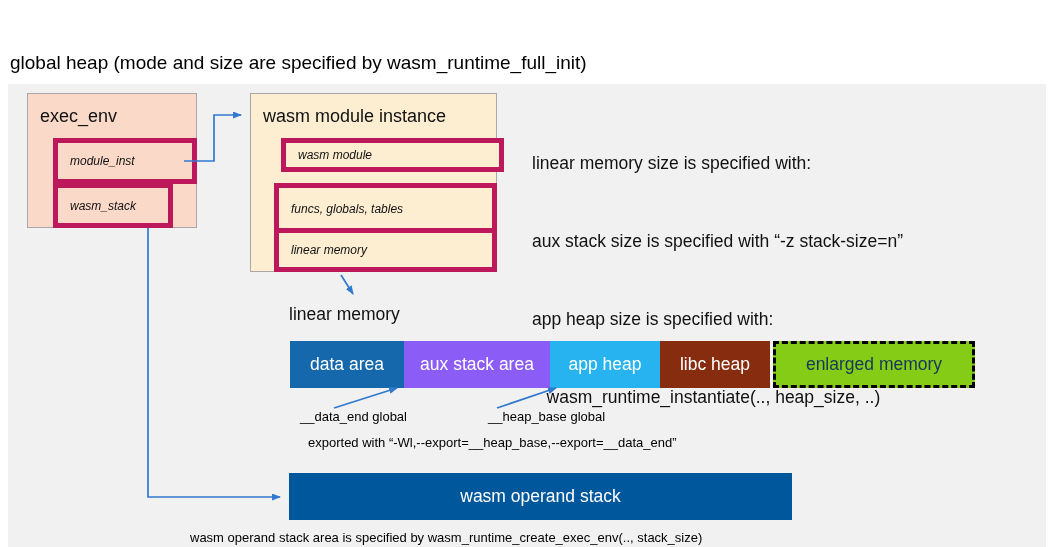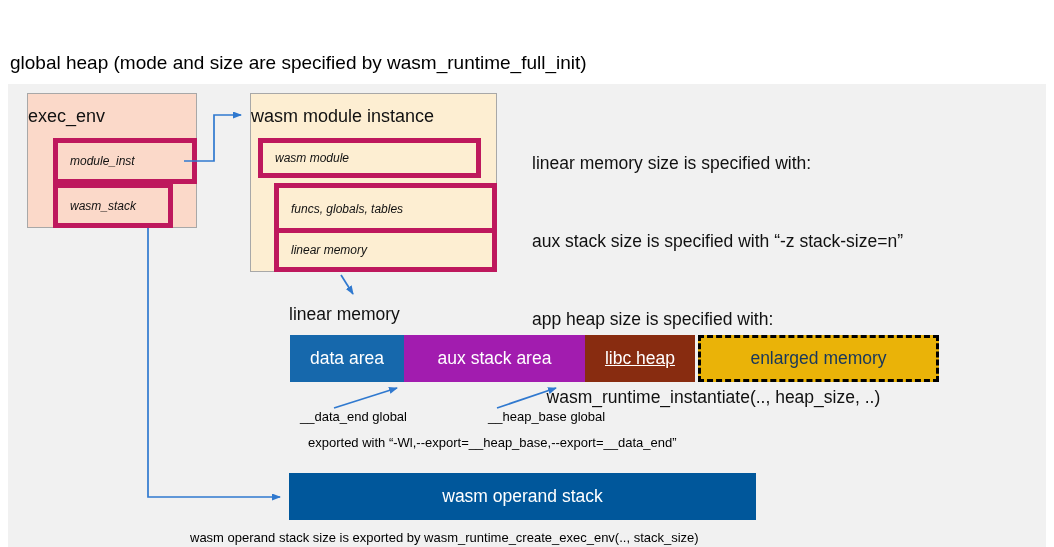--- a/index.html
+++ b/index.html
@@ -5,42 +5,42 @@
   html,body{margin:0;padding:0;background:#ffffff;}
   .stage{position:relative;width:1054px;height:547px;background:#ffffff;
          font-family:"Liberation Sans", sans-serif;color:#111;overflow:hidden;margin-top:48px;}
   .title{position:absolute;left:10px;top:4px;font-size:19px;font-weight:500;color:#000;white-space:pre;}
   .panel{position:absolute;left:8px;top:36px;width:1038px;height:496px;background:#f1f1f1;}
 
   
   .box{position:absolute;border:1px solid #a8a8a8;box-sizing:border-box;}
   .pink{background:#fbd9c9;}
   .cream{background:#fdeed2;}
-  .box-header{display:flex;align-items:center;font-size:18px;height:45px;box-sizing:border-box;}
+  .box-header{display:flex;align-items:center;padding-left:12px;font-size:18px;height:45px;box-sizing:border-box;}
   .inner-row{position:absolute;border:5px solid #be185d;box-sizing:border-box;display:flex;align-items:center;
              padding-left:12px;font-size:12px;font-style:italic;}
 
   
   .notes{position:absolute;left:532px;top:50px;font-size:17.5px;line-height:26px;white-space:pre;}
   .note-line{white-space:pre;}
 
   
   .lm-label{position:absolute;left:289px;top:256px;font-size:17.5px;}
-  .membar{position:absolute;left:290px;top:287px;height:47px;display:flex;align-items:stretch;border-radius:19px;}
+  .membar{position:absolute;left:290px;top:293px;height:47px;display:flex;align-items:stretch;border-radius:19px;}
   .seg{display:flex;align-items:center;justify-content:center;font-size:17.5px;color:#ffffff;box-sizing:border-box;}
   .seg-data{width:114px;background:#1668ac;}
-  .seg-aux{width:181px;background:#a21caf;}
+  .seg-aux{width:146px;background:#8b5cf6;}
   .seg-app{width:110px;background:#26b3ef;}
-  .seg-libc{width:110px;background:#882c10;text-decoration:underline;}
-  .seg-enlarged{width:241px;margin-left:3px;background:#eab308;border:3px dashed #000;color:#17375d;}
+  .seg-libc{width:110px;background:#882c10;}
+  .seg-enlarged{width:202px;margin-left:3px;background:#84cc16;border:3px dashed #000;color:#17375d;}
 
   .ann{position:absolute;font-size:13px;color:#000;white-space:pre;}
 
   
-  .opstack{position:absolute;left:289px;top:425px;width:467px;height:47px;background:#00579b;
+  .opstack{position:absolute;left:289px;top:425px;width:503px;height:47px;background:#00579b;
            display:flex;align-items:center;justify-content:center;color:#fff;font-size:17.5px;}
 
   svg.overlay{position:absolute;left:0;top:0;pointer-events:none;}
 </style>
 </head>
 <body>
 
 <div class="stage">
 
   <div class="title">global heap (mode and size are specified by wasm_runtime_full_init)</div>
@@ -49,48 +49,49 @@
 
   <div class="box pink" style="left:27px;top:45px;width:170px;height:135px;">
     <div class="box-header">exec_env</div>
   </div>
   <div class="inner-row pink" style="left:53px;top:90px;width:144px;height:46px;">module_inst</div>
   <div class="inner-row pink" style="left:53px;top:135px;width:120px;height:45px;">wasm_stack</div>
 
   <div class="box cream" style="left:250px;top:45px;width:247px;height:179px;">
     <div class="box-header">wasm module instance</div>
   </div>
-  <div class="inner-row cream" style="left:258px;top:90px;width:223px;height:40px;">wasm module</div>
+  <div class="inner-row cream" style="left:281px;top:90px;width:223px;height:34px;">wasm module</div>
   <div class="inner-row cream" style="left:274px;top:135px;width:223px;height:51px;">funcs, globals, tables</div>
   <div class="inner-row cream" style="left:274px;top:180px;width:223px;height:44px;">linear memory</div>
 
   <div class="notes">
     <div class="note-line">linear memory size is specified with:</div>
     <div class="note-line">aux stack size is specified with “-z stack-size=n”</div>
     <div class="note-line">app heap size is specified with:</div>
     <div class="note-line">   wasm_runtime_instantiate(.., heap_size, ..)</div>
     
   </div>
 
   <div class="lm-label">linear memory</div>
   <div class="membar">
     <div class="seg seg-data">data area</div>
     <div class="seg seg-aux">aux stack area</div>
+    <div class="seg seg-app">app heap</div>
     <div class="seg seg-libc">libc heap</div>
     <div class="seg seg-enlarged">enlarged memory</div>
   </div>
 
   <div class="ann" style="left:300px;top:361px;">__data_end global</div>
   <div class="ann" style="left:488px;top:361px;">__heap_base global</div>
   <div class="ann" style="left:308px;top:387px;">exported with “-Wl,--export=__heap_base,--export=__data_end”</div>
 
   <div class="opstack">
     <span>wasm operand stack</span>
   </div>
-  <div class="ann" style="left:190px;top:482px;">wasm operand stack size is exported by wasm_runtime_create_exec_env(.., stack_size)</div>
+  <div class="ann" style="left:190px;top:482px;">wasm operand stack area is specified by wasm_runtime_create_exec_env(.., stack_size)</div>
   <div class="ann" style="left:190px;top:506px;">or wasm_runtine_instantiate(.., stack_size, ..)</div>
 
   <svg class="overlay" width="1054" height="547" viewBox="0 0 1054 547">
     <defs>
       <marker id="ah" markerWidth="10" markerHeight="8" refX="8" refY="3.5" orient="auto" markerUnits="userSpaceOnUse">
         <path d="M0,0 L9,3.5 L0,7 z" fill="#3079cf"></path>
       </marker>
     </defs>
     <polyline points="184,113 214,113 214,67 241,67" fill="none" stroke="#3079cf" stroke-width="1.7" marker-end="url(#ah)"></polyline>
     <line x1="341" y1="227" x2="353" y2="246" stroke="#3079cf" stroke-width="1.7" marker-end="url(#ah)"></line>

